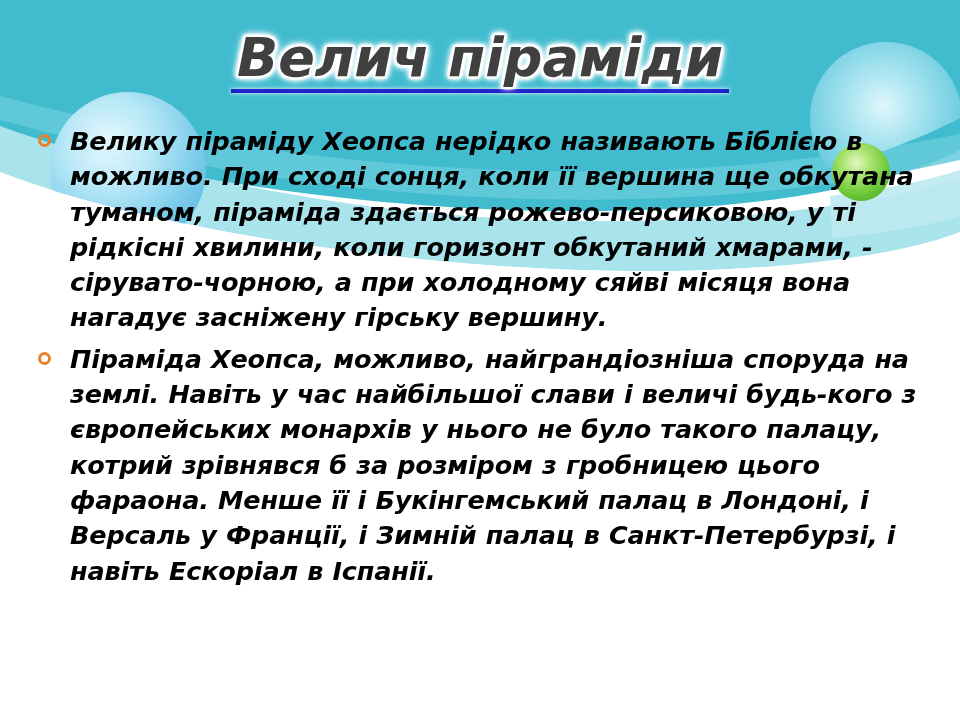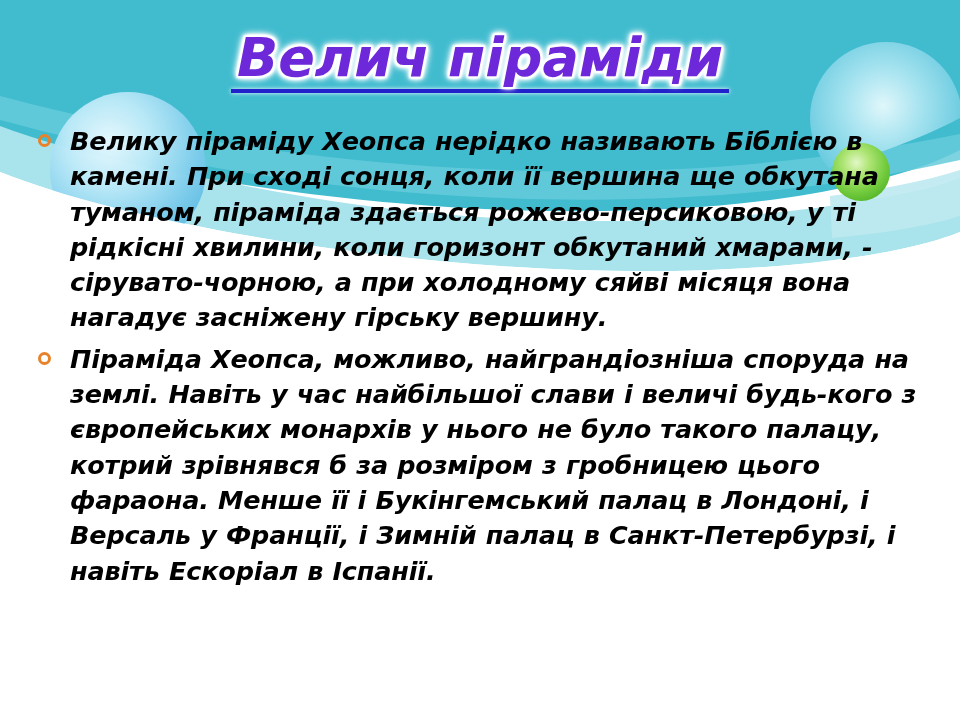--- a/index.html
+++ b/index.html
@@ -37,21 +37,21 @@
     z-index: 6;
   }
   .title-text {
     display: inline-block;
     font-family: "DejaVu Sans", sans-serif;
     font-style: italic;
     font-weight: bold;
     font-size: 54px;
     line-height: 1.05;
     letter-spacing: 0px;
-    color: #6d28d9;
+    color: #404040;
     border-bottom: 4px solid #2222CC;
     padding: 0 6px 2px 6px;
     text-shadow:
        2px 0 1px #ffffff,
       -2px 0 1px #ffffff,
        0 2px 1px #ffffff,
        0 -2px 1px #ffffff,
        2px 2px 2px #ffffff,
       -2px -2px 2px #ffffff,
        2px -2px 2px #ffffff,
@@ -170,21 +170,21 @@
   </svg>
 
   <div class="title-block">
     <span class="title-text">Велич піраміди</span>
   </div>
 
   <div class="content">
 
     <div class="bullet-item">
       <span class="bullet-marker"></span>
-      <span class="bullet-text">Велику піраміду Хеопса нерідко називають Біблією в камені. При сході сонця, коли її вершина ще обкутана туманом, піраміда здається рожево-персиковою, у ті рідкісні хвилини, коли горизонт обкутаний хмарами, - сірувато-чорною, а при холодному сяйві місяця вона нагадує засніжену гірську вершину.</span>
+      <span class="bullet-text">Велику піраміду Хеопса нерідко називають Біблією в можливо. При сході сонця, коли її вершина ще обкутана туманом, піраміда здається рожево-персиковою, у ті рідкісні хвилини, коли горизонт обкутаний хмарами, - сірувато-чорною, а при холодному сяйві місяця вона нагадує засніжену гірську вершину.</span>
     </div>
 
     <div class="bullet-item">
       <span class="bullet-marker"></span>
       <span class="bullet-text">Піраміда Хеопса, можливо, найграндіозніша споруда на землі. Навіть у час найбільшої слави і величі будь-кого з європейських монархів у нього не було такого палацу, котрий зрівнявся б за розміром з гробницею цього фараона. Менше її і Букінгемський палац в Лондоні, і Версаль у Франції, і Зимній палац в Санкт-Петербурзі, і навіть Ескоріал в Іспанії.</span>
     </div>
 
   </div>
 </div>
 

